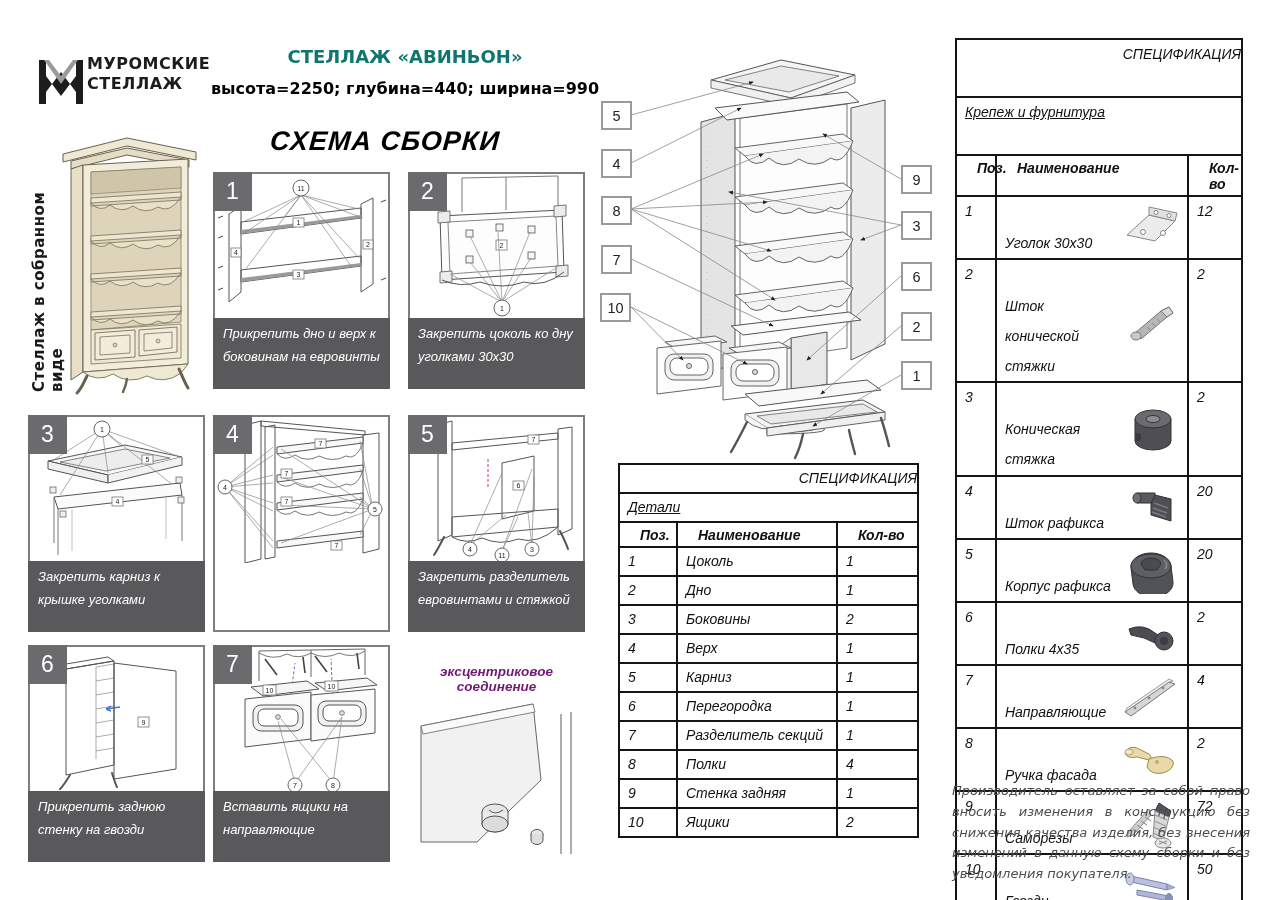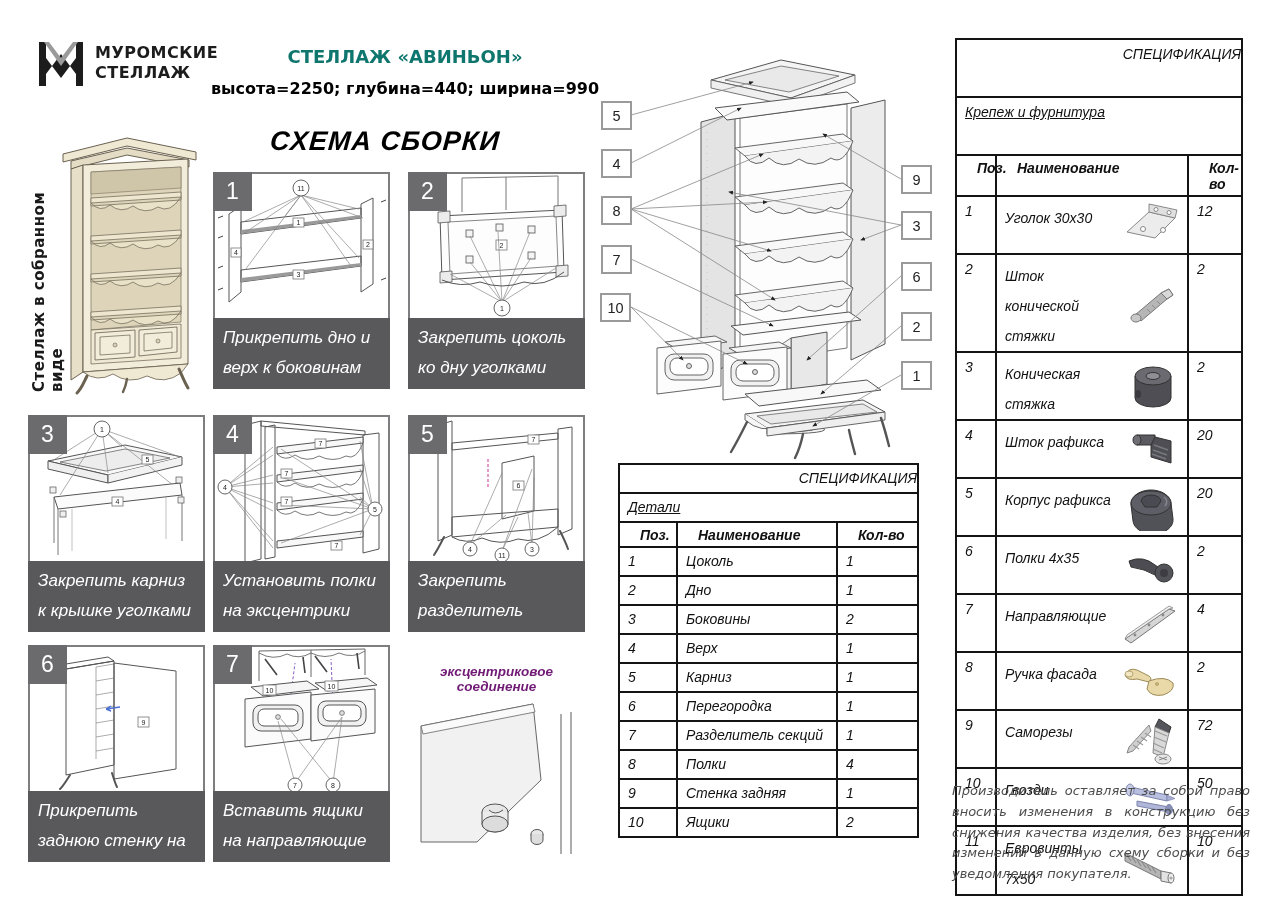--- a/index.html
+++ b/index.html
@@ -1,21 +1,21 @@
 <!DOCTYPE html>
 <html><head>
 <meta charset="utf-8">
 <style>
   * { margin:0; padding:0; box-sizing:border-box; }
   html,body { background:#e8e8e8; }
   .page { position:relative; width:1273px; height:900px; background:#ffffff; overflow:hidden;
           font-family:"Liberation Sans", sans-serif; color:#111; margin:0 auto; }
 
   
-  .logo { position:absolute; left:35px; top:36px; display:flex; align-items:center; gap:8px; }
+  .logo { position:absolute; left:35px; top:54px; display:flex; align-items:flex-start; }
   .logo-text { font-family:"DejaVu Sans", sans-serif; font-weight:bold; font-size:16px;
                letter-spacing:.5px; color:#1c1c1c; line-height:1.25; }
   .doc-title { position:absolute; left:215px; top:46px; width:380px; text-align:center;
                font-family:"DejaVu Sans", sans-serif; font-weight:bold; font-size:18px; color:#0f766e; }
   .doc-dims  { position:absolute; left:185px; top:79px; width:440px; text-align:center;
                font-family:"DejaVu Sans", sans-serif; font-weight:bold; font-size:16px; color:#000; }
   .schema-title { position:absolute; left:255px; top:126px; width:260px; text-align:center;
                font-style:italic; font-weight:bold; font-size:27px; letter-spacing:1px; color:#000;
                font-family:"Liberation Sans", sans-serif; transform:skewX(-4deg); }
 
@@ -25,21 +25,21 @@
             font-size:15px; color:#1a1a1a; letter-spacing:.5px; }
   .cab-fig { position:absolute; left:57px; top:126px; }
 
   
   .panel { position:absolute; width:177px; height:217px; border:2px solid #7e7e80; background:#fff; }
   .badge { position:absolute; left:-2px; top:-2px; width:39px; height:39px; background:#6b6b6d;
            color:#fff; font-size:23px; font-family:"Liberation Sans", sans-serif;
            display:flex; align-items:center; justify-content:center; }
   .fig   { position:absolute; left:0; top:0; width:173px; height:146px; }
   .cap   { position:absolute; left:-2px; right:-2px; bottom:-2px; height:71px; background:#59595b;
-           color:#fff; font-style:italic; font-size:17px; line-height:1.75; padding:5px 10px 0 10px;
+           color:#fff; font-style:italic; font-size:13px; line-height:1.75; padding:5px 10px 0 10px;
            font-family:"Liberation Sans", sans-serif; }
 
   
   .ecc-label { position:absolute; left:405px; top:664px; width:183px; text-align:center;
                font-weight:bold; font-size:13.5px; font-style:italic; color:#701a75; }
   .ecc-fig { position:absolute; left:415px; top:692px; }
 
   
   .exploded { position:absolute; left:595px; top:42px; }
   .co { position:absolute; width:31px; height:29px; border:2px solid #9a9a9a; background:#fff;
@@ -51,21 +51,21 @@
         font-family:"Liberation Sans", sans-serif; vertical-align:top; }
   .tbl-title { text-align:right; font-size:14px; font-style:italic; padding:8px 0 7px 0; }
   .tbl-sub   { text-align:left; font-size:14px; font-style:italic; padding:7px 0 6px 0; }
   .tbl-sub span { text-decoration:underline; }
   .tbl-head th { text-align:left; font-weight:bold; font-size:14px; padding:4px 0 3px 20px; }
   .parts-table { position:absolute; left:618px; top:463px; width:299px; }
   .parts-table td { font-size:14px; padding:5px 0 0 8px; height:29px; }
   .hw-table { position:absolute; left:955px; top:38px; width:286px; }
   .hw-table td { font-size:14px; padding:6px 0 0 8px; height:58px; }
   .namecell { position:relative; }
-  .namecell .nm { max-width:110px; line-height:2.15; }
+  .namecell .nm { max-width:110px; line-height:2.15;margin-top:25px; }
   .hwicon { position:absolute; right:6px; top:50%; transform:translateY(-50%); }
 
   .disclaimer { position:absolute; left:952px; top:781px; width:298px; color:#4d4d4d;
         font-style:italic; font-size:13px; line-height:1.6; text-align:justify;
         font-family:"DejaVu Sans", sans-serif; }
 
   
   svg { display:block; }
   .ln { stroke:#555; fill:none; stroke-width:1; }
   .thin { stroke:#888; stroke-width:.7; fill:none; }
@@ -245,21 +245,20 @@
       <rect class="tagbox" x="100" y="22" width="11" height="9"></rect>
       <text class="tagtxt" x="105.5" y="29" text-anchor="middle">7</text>
       <rect class="tagbox" x="66" y="52" width="11" height="9"></rect>
       <text class="tagtxt" x="71.5" y="59" text-anchor="middle">7</text>
       <rect class="tagbox" x="66" y="80" width="11" height="9"></rect>
       <text class="tagtxt" x="71.5" y="87" text-anchor="middle">7</text>
       <rect class="tagbox" x="116" y="124" width="11" height="9"></rect>
       <text class="tagtxt" x="121.5" y="131" text-anchor="middle">7</text>
     </svg>
     <div class="badge">4</div>
-    <div class="cap">Установить полки на эксцентрики «рафикс»</div>
   </div>
 
   <div class="panel" style="left:408px; top:415px;">
     <svg class="fig" viewBox="0 0 173 146">
       <path class="ln" d="M28 8 L42 4 L42 118 L28 124 Z" fill="#f0f0f0"></path>
       <path class="ln" d="M148 12 L162 10 L162 112 L148 118 Z" fill="#f0f0f0"></path>
       <path class="ln" d="M42 26 L148 16 L148 22 L42 33 Z" fill="#f8f8f8"></path>
       <rect class="tagbox" x="118" y="18" width="11" height="9"></rect>
       <text class="tagtxt" x="123.5" y="25" text-anchor="middle">7</text>
       <path class="ln" d="M92 46 L124 39 L124 94 L92 102 Z" fill="#e9e9e9"></path>

